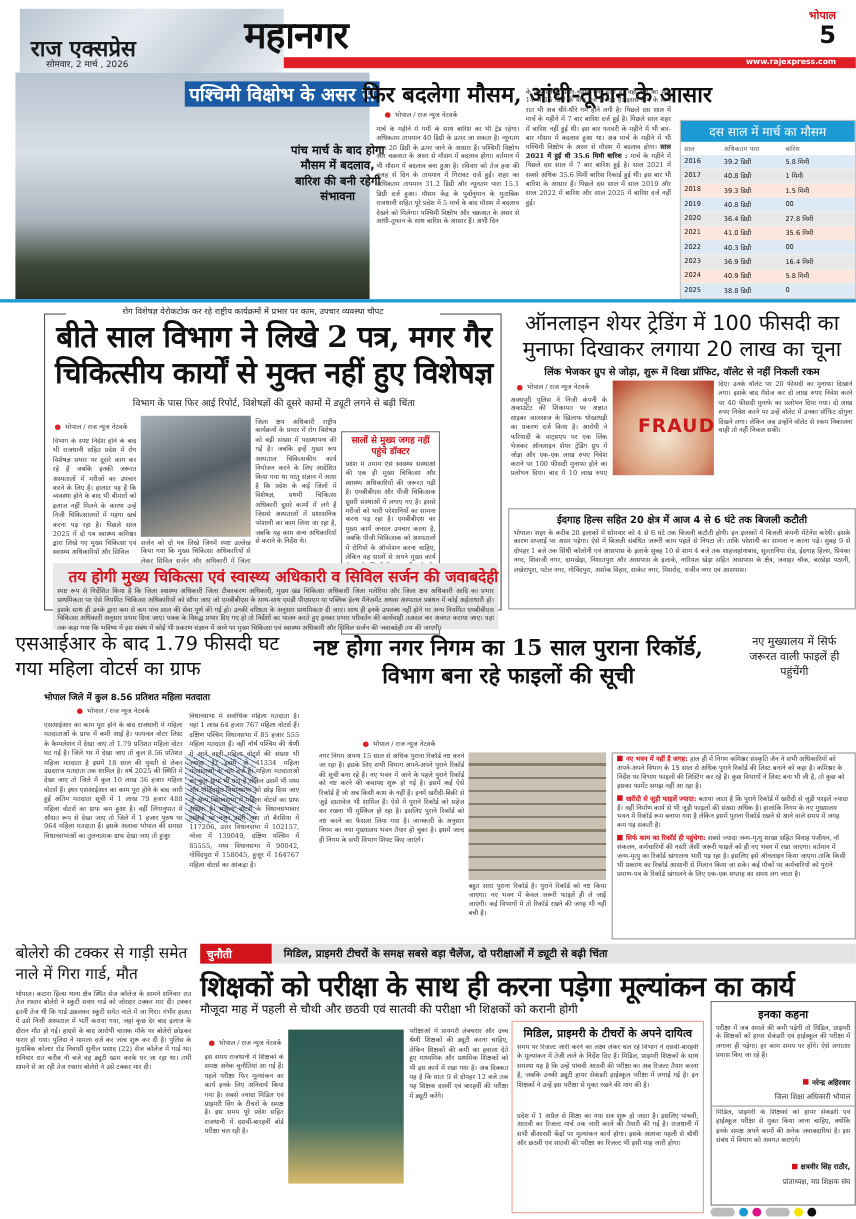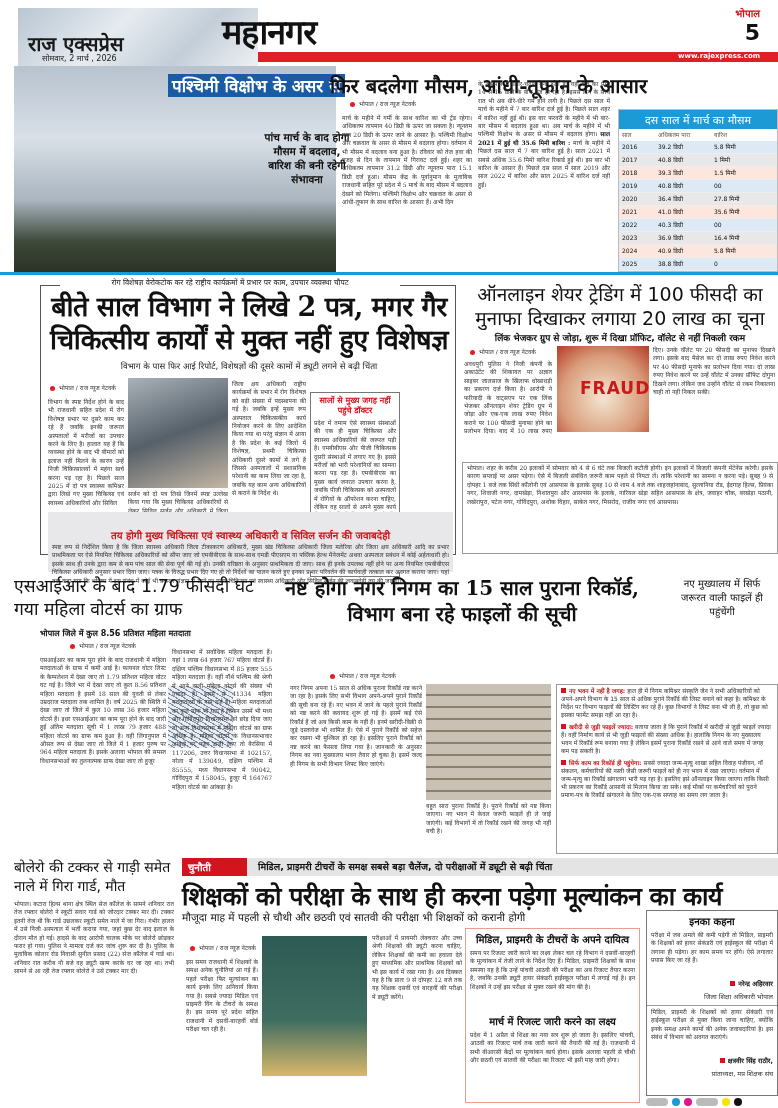--- a/index.html
+++ b/index.html
@@ -34,21 +34,21 @@
 .tbl-head span:nth-child(2){width:56px}
 .blueline{left:0;top:272px;width:778px;height:3px;background:#1c9ad6}
 .doc-kicker{left:60px;top:277px;width:340px;font-size:7.5px;text-align:center;color:#222}
 .doc-box{left:40px;top:285px;width:416px;height:270px;border:1px solid #555}
 .doc-head{left:44px;top:290px;width:410px;font-size:27px;line-height:33px;font-weight:bold;text-align:center;font-family:"DejaVu Serif",serif;letter-spacing:-0.5px}
 .doc-sub{left:44px;top:360px;width:410px;font-size:8.5px;text-align:center;color:#222}
 .doc-img1{left:128px;top:378px;width:100px;height:110px;background:linear-gradient(160deg,#a9b2b8,#566069 50%,#c4b7a3)}
 .side-box{left:310px;top:392px;width:90px;height:185px;border:1px solid #777}
 .side-box-title{font-size:8px;font-weight:bold;text-align:center;color:#d3141c;line-height:10px;padding:3px}
 .accountability{left:48px;top:512px;width:405px;height:60px;background:#e8e8ea}
-.acc-head{font-size:10px;color:#d3141c;font-weight:bold;text-align:center;padding-top:16px}
+.acc-head{font-size:14px;color:#d3141c;font-weight:bold;text-align:right;padding-top:2px}
 .share-head{left:462px;top:282px;width:316px;font-size:19px;line-height:24px;text-align:center;color:#111;font-family:"DejaVu Sans",sans-serif}
 .share-sub{left:462px;top:331px;width:316px;font-size:9px;font-weight:bold;text-align:center;color:#111}
 .fraud-img{left:557px;top:346px;width:92px;height:86px;background:radial-gradient(circle at 50% 60%,#f4e6d2,#d99c7a 60%,#b43b26)}
 .fraud-word{left:580px;top:378px;font-size:17px;font-weight:bold;color:#c81a1a;letter-spacing:1px}
 .power-box{left:462px;top:435px;width:316px;height:76px;border:1px solid #999}
 .power-head{font-size:9px;font-weight:bold;text-align:center;color:#111;padding:2px}
 .sir-head{left:14px;top:575px;width:262px;font-size:17.5px;line-height:23px;font-family:"DejaVu Sans",sans-serif;color:#111;text-align:left}
 .sir-sub{left:40px;top:627px;font-size:8px;font-weight:bold;color:#111}
 .sir-img{left:138px;top:690px;width:65px;height:62px;background:repeating-linear-gradient(30deg,#e8eef3 0 3px,#7d8aa0 3px 4px)}
 .nn-head{left:284px;top:575px;width:356px;font-size:20px;line-height:26px;font-weight:bold;text-align:center;font-family:"DejaVu Serif",serif;color:#111}
@@ -183,20 +183,21 @@
 <div class="abs share-head">ऑनलाइन शेयर ट्रेडिंग में 100 फीसदी का मुनाफा दिखाकर लगाया 20 लाख का चूना</div>
 <div class="abs share-sub">लिंक भेजकर ग्रुप से जोड़ा, शुरू में दिखा प्रॉफिट, वॉलेट से नहीं निकली रकम</div>
 <div class="abs byline" style="left:470px;top:348px;"><span class="dot"></span><span>भोपाल / राज न्यूज नेटवर्क</span></div>
 <div class="abs col-text" style="left:464px;top:360px;width:88px;height:74px;">अवधपुरी पुलिस ने निजी कंपनी के अकाउंटेंट की शिकायत पर अज्ञात साइबर जालसाज के खिलाफ धोखाधड़ी का प्रकरण दर्ज किया है। आरोपी ने फरियादी के वाट्सएप पर एक लिंक भेजकर ऑनलाइन शेयर ट्रेडिंग ग्रुप में जोड़ा और एक-एक लाख रुपए निवेश कराने पर 100 फीसदी मुनाफा होने का प्रलोभन दिया। बाद में 10 लाख रुपए निवेश करने पर 100 फीसदी मुनाफा होने का लालच दिया। वॉलेट में प्रॉफिट दिखाकर देख फरियादी ने करीब 13 लाख रुपए इन्वेस्ट कर दिए। वॉलेट</div>
 <div class="abs fraud-img"></div>
 <div class="abs fraud-word">FRAUD</div>
 <div class="abs col-text" style="left:557px;top:434px;width:92px;height:0;">अवधपुरी थाने भेजी है। पुलिस के मुताबिक शिवालय फेस-3 अवधपुरी निवासी आदी पतरा गुप्ता (58) निजी कंपनी में अकाउंटेंट है। वह ऑनलाइन शेयर ट्रेडिंग भी करते हैं। बीते फरवरी माह में उनके वाट्सएप पर अंजान नंबर से एक लिंक भेजा गया।</div>
 <div class="abs col-text" style="left:653px;top:346px;width:122px;height:88px;">दिए। उनके वॉलेट पर 20 फीसदी का मुनाफा दिखाने लगा। इसके बाद मैसेज कर दो लाख रुपए निवेश करने पर 40 फीसदी मुनाफे का प्रलोभन दिया गया। दो लाख रुपए निवेश करने पर उन्हें वॉलेट में उनका प्रॉफिट दोगुना दिखने लगा। लेकिन जब उन्होंने वॉलेट से रकम निकालना चाही तो नहीं निकल सकी।</div>
 
 <div class="abs power-box" style="top:462px;height:92px;">
+  <div class="power-head">ईदगाह हिल्स सहित 20 क्षेत्र में आज 4 से 6 घंटे तक बिजली कटौती</div>
   <div class="col-text" style="padding:1px 4px;height:70px;">भोपाल। शहर के करीब 20 इलाकों में सोमवार को 4 से 6 घंटे तक बिजली कटौती होगी। इन इलाकों में बिजली कंपनी मेंटेनेंस करेगी। इसके कारण सप्लाई पर असर पड़ेगा। ऐसे में बिजली संबंधित जरूरी काम पहले से निपटा लें। ताकि परेशानी का सामना न करना पड़े। सुबह 9 से दोपहर 1 बजे तक सिंधी कॉलोनी एवं आसपास के इलाके सुबह 10 से शाम 4 बजे तक शाहजहांनाबाद, सुल्तानिया रोड, ईदगाह हिल्स, प्रियंका नगर, शिवाजी नगर, दामखेड़ा, निशातपुरा और आसपास के इलाके, नारियल खेड़ा सहित आसपास के क्षेत्र, जवाहर चौक, बरखेड़ा पठानी, लखेरापुरा, पटेल नगर, गोविंदपुरा, अशोक विहार, साकेत नगर, मिसरोद, राजीव नगर एवं आसपास।</div>
 </div>
 
 <div class="abs sir-head">एसआईआर के बाद 1.79 फीसदी घट गया महिला वोटर्स का ग्राफ</div>
 <div class="abs sir-sub">भोपाल जिले में कुल 8.56 प्रतिशत महिला मतदाता</div>
 <div class="abs byline" style="left:70px;top:642px;"><span class="dot"></span><span>भोपाल / राज न्यूज नेटवर्क</span></div>
 <div class="abs col-text" style="left:40px;top:656px;width:126px;height:196px;">एसआईआर का काम पूरा होने के बाद राजधानी में महिला मतदाताओं के ग्राफ में कमी आई है। फायनल वोटर लिस्ट के कैम्पलेशन में देखा जाए तो 1.79 प्रतिशत महिला वोटर घट गई है। जिले भर में देखा जाए तो कुल 8.56 प्रतिशत महिला मतदाता है इसमें 18 साल की युवती से लेकर उम्रदराज मतदाता तक शामिल है। वर्ष 2025 की स्थिति में देखा जाए तो जिले में कुल 10 लाख 36 हजार महिला वोटर्स हैं। इधर एसआईआर का काम पूरा होने के बाद जारी हुई अंतिम मतदाता सूची में 1 लाख 79 हजार 488 महिला वोटर्स का ग्राफ कम हुआ है। वहीं लिंगानुपात में औसत रूप से देखा जाए तो जिले में 1 हजार पुरुष पर 964 महिला मतदाता हैं। इसके अलावा भोपाल की समस्त विधानसभाओं का तुलनात्मक ग्राफ देखा जाए तो हुजूर</div>
 <div class="abs sir-img" style="left:168px;top:686px;"></div>
 <div class="abs col-text" style="left:172px;top:648px;width:100px;height:204px;">विधानसभा में सर्वाधिक महिला मतदाता हैं। यहां 1 लाख 64 हजार 767 महिला वोटर्स हैं। दक्षिण पश्चिम विधानसभा में 85 हजार 555 महिला मतदाता हैं। वहीं नॉर्थ पश्चिम की श्रेणी में आने वाली महिला वोटर्स की संख्या भी ज्यादा है। इसमें से 41334 महिला मतदाताओं के नाम दर्ज हैं। महिला मतदाताओं का कुल ग्राफ भी घटा है लेकिन उसमें भी मध्य और गोविंदपुरा विधानसभा को छोड़ दिया जाए तो अन्य विधानसभा में महिला वोटर्स का ग्राफ अधिक है। महिला वोटर्स के विधानसभावार आंकड़े पर नजर डाली जाए तो बैरसिया में 117206, उत्तर विधानसभा में 102157, नरेला में 139049, दक्षिण पश्चिम में 85555, मध्य विधानसभा में 90042, गोविंदपुरा में 158045, हुजूर में 164767 महिला वोटर्स का आंकड़ा है।</div>
 
@@ -220,21 +221,20 @@
 <div class="abs chal-kicker">मिडिल, प्राइमरी टीचरों के समक्ष सबसे बड़ा चैलेंज, दो परीक्षाओं में ड्यूटी से बढ़ी चिंता</div>
 <div class="abs chal-head">शिक्षकों को परीक्षा के साथ ही करना पड़ेगा मूल्यांकन का कार्य</div>
 <div class="abs chal-sub">मौजूदा माह में पहली से चौथी और छठवी एवं सातवी की परीक्षा भी शिक्षकों को करानी होगी</div>
 <div class="abs byline" style="left:190px;top:944px;"><span class="dot"></span><span>भोपाल / राज न्यूज नेटवर्क</span></div>
 <div class="abs col-text" style="left:186px;top:958px;width:72px;height:142px;">इस समय राजधानी में शिक्षकों के समक्ष अनेक चुनौतियां आ गई हैं। पहले परीक्षा फिर मूल्यांकन का कार्य इनके लिए अनिवार्य किया गया है। सबसे ज्यादा मिडिल एवं प्राइमरी विंग के टीचरों के समक्ष है। इस समय पूरे प्रदेश सहित राजधानी में दसवीं-बारहवीं बोर्ड परीक्षा चल रही है।</div>
 <div class="abs teacher-img"></div>
 <div class="abs col-text" style="left:372px;top:934px;width:90px;height:166px;">परीक्षाओं में प्रायमरी लेक्चरार और उच्च श्रेणी शिक्षकों की ड्यूटी करना चाहिए, लेकिन शिक्षकों की कमी का हवाला देते हुए माध्यमिक और प्राथमिक शिक्षकों को भी इस कार्य में रखा गया है। अब दिक्कत यह है कि प्रातः 9 से दोपहर 12 बजे तक यह शिक्षक दसवीं एवं बारहवीं की परीक्षा में ड्यूटी करेंगे।</div>
 <div class="abs duty-box">
   <div class="duty-head">मिडिल, प्राइमरी के टीचरों के अपने दायित्व</div>
   <div class="col-text" style="padding:0 4px;height:62px;">समय पर रिजल्ट जारी करने का लक्ष्य लेकर चल रहे विभाग ने दसवीं-बारहवीं के मूल्यांकन में तेजी लाने के निर्देश दिए हैं। मिडिल, प्राइमरी शिक्षकों के साथ समस्या यह है कि उन्हें पांचवी आठवी की परीक्षा का अब रिजल्ट तैयार करना है, जबकि उनकी ड्यूटी हायर सेकंडरी हाईस्कूल परीक्षा में लगाई गई है। इन शिक्षकों ने उन्हें इस परीक्षा से मुक्त रखने की मांग की है।</div>
-  <div class="duty-head">मार्च में रिजल्ट जारी करने का लक्ष्य</div>
   <div class="col-text" style="padding:0 4px;height:70px;">प्रदेश में 1 अप्रैल से शिक्षा का नया सत्र शुरू हो जाता है। इसलिए पांचवी, आठवी का रिजल्ट मार्च तक जारी करने की तैयारी की गई है। राजधानी में सभी बीआरसी केंद्रों पर मूल्यांकन कार्य होगा। इसके अलावा पहली से चौथी और छठवी एवं सातवी की परीक्षा का रिजल्ट भी इसी माह जारी होगा।</div>
 </div>
 <div class="abs say-box">
   <div class="say-head">इनका कहना</div>
   <div class="col-text" style="padding:0 4px;height:46px;">परीक्षा में जब अमले की कमी पड़ेगी तो मिडिल, प्राइमरी के शिक्षकों को हायर सेकंडरी एवं हाईस्कूल की परीक्षा में लगाना ही पड़ेगा। हर काम समय पर होंगे। ऐसे लगातार प्रयास किए जा रहे हैं।</div>
   <div class="sign"><span class="sq"></span><b>नरेन्द्र अहिरवार</b></div>
   <div class="sign">जिला शिक्षा अधिकारी भोपाल</div>
   <div style="height:1px;background:#999;margin:2px 0"></div>
   <div class="col-text" style="padding:0 4px;height:46px;">मिडिल, प्राइमरी के शिक्षकों को हायर सेकंडरी एवं हाईस्कूल परीक्षा से मुक्त किया जाना चाहिए, क्योंकि इनके समक्ष अपने कामों की अनेक जवाबदारियां है। इस संबंध में विभाग को अवगत कराएंगे।</div>
   <div class="sign"><span class="sq"></span><b>क्षत्रवीर सिंह राठौर,</b></div>

